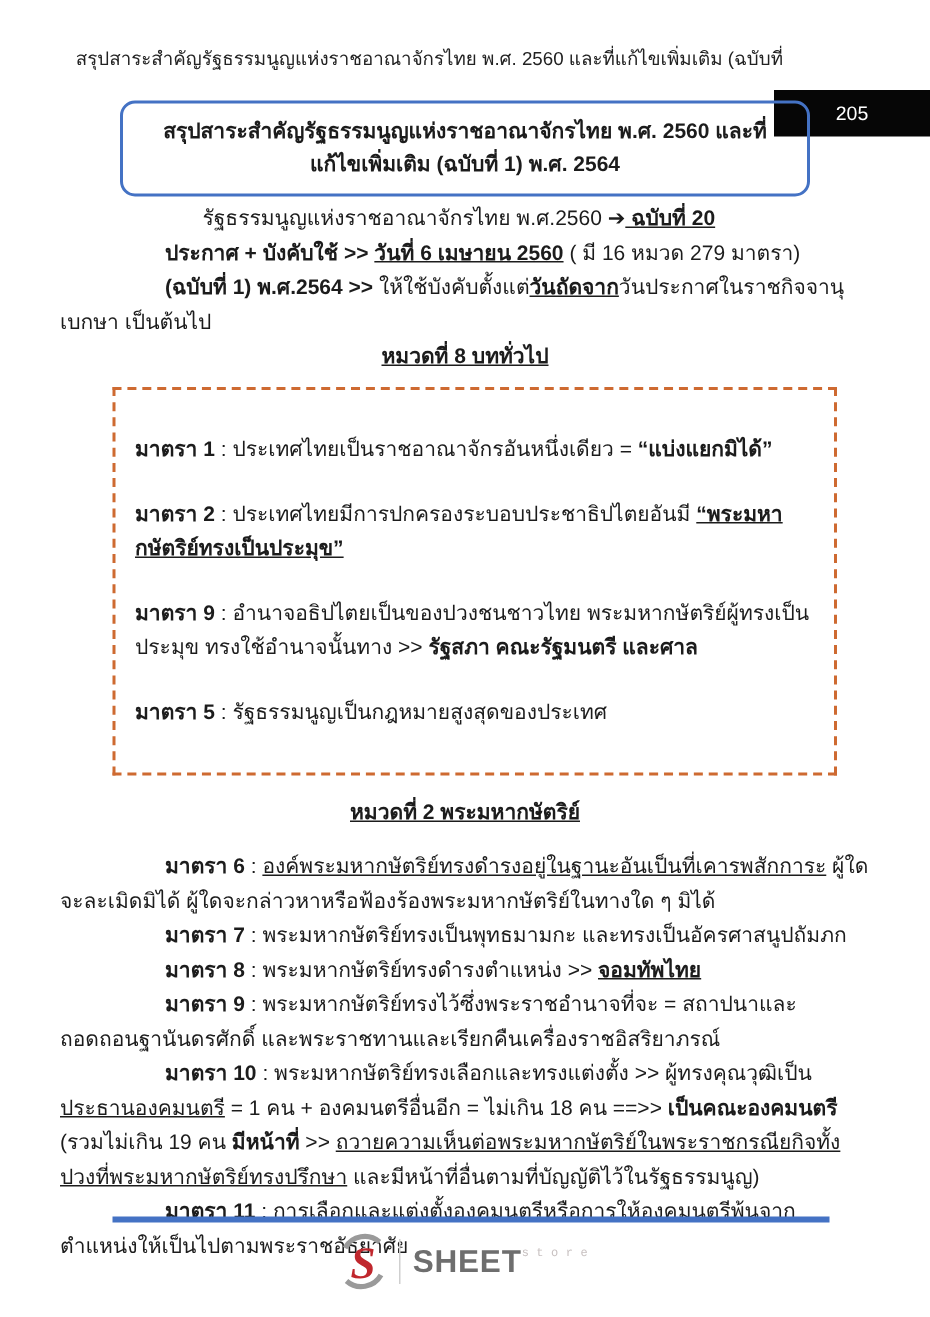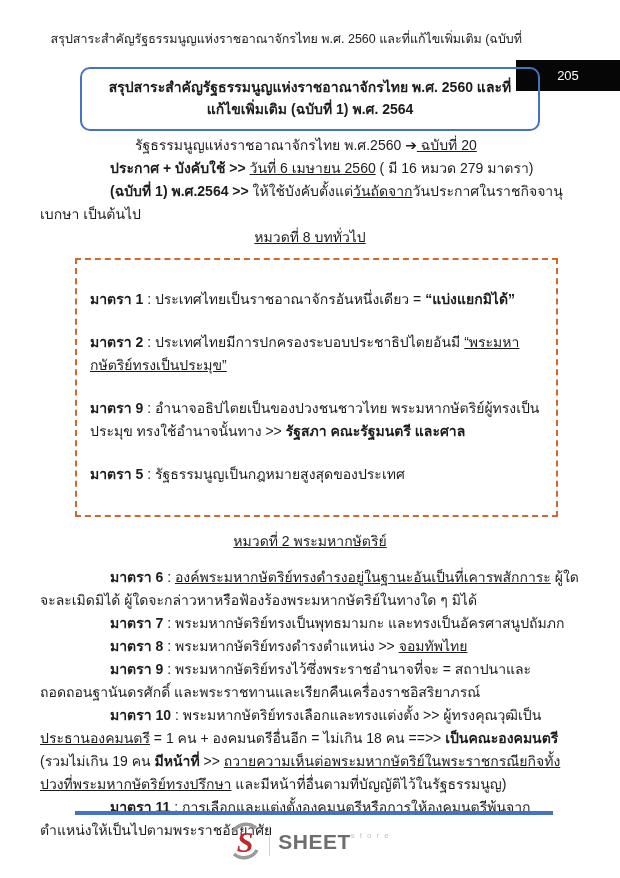--- a/index.html
+++ b/index.html
@@ -36,21 +36,21 @@
   
   .content {
     position:absolute; top:134px; left:40px; width:540px;
     font-size:14px; line-height:23px;
   }
   .content p { margin:0; }
   p.ind  { text-indent:70px; }
   p.ind1 { text-indent:95px; }
   .b  { font-weight:bold; }
   .u  { text-decoration:underline; }
-  .bu { font-weight:normal; text-decoration:underline; }
+  .bu { font-weight:bold; text-decoration:underline; }
   .heading { text-align:center; margin-top:7px; margin-bottom:7px; }
 
   
   .article-box {
     border:2px dashed #CE6A31;
     margin:9px 0 0 35px; width:483px;
     padding:9px 13px 10px;
     line-height:23.5px;
   }
   .article-box p { margin:19px 0; text-indent:0; }
@@ -62,21 +62,21 @@
     position:absolute; top:811px; left:75px; width:478px; height:4px;
     background:#4472C4;
   }
   .logo {
     position:absolute; top:821px; left:0; width:620px;
     display:flex; align-items:center; justify-content:center;
   }
   .logo-divider { width:1px; height:30px; background:#cfcfcf; margin:0 8px 0 5px; }
   .brand-col { display:flex; flex-direction:row; }
   .brand-name { font-size:21px; font-weight:bold; color:#6e6e6e; letter-spacing:0.5px; line-height:21px; }
-  .brand-sub  { font-size:8px; color:#c8c1c1; letter-spacing:5px; line-height:10px; }
+  .brand-sub  { font-size:8px; color:#c8c1c1; letter-spacing:5px; line-height:10px;font-family:Liberation Mono, monospace; }
 </style>
 </head>
 <body>
 
 <div class="page">
 
   <div class="header-row">
     <div class="header-title">สรุปสาระสำคัญรัฐธรรมนูญแห่งราชอาณาจักรไทย พ.ศ. 2560 และที่แก้ไขเพิ่มเติม (ฉบับที่</div>
     <div class="page-num">205</div>
   </div>

